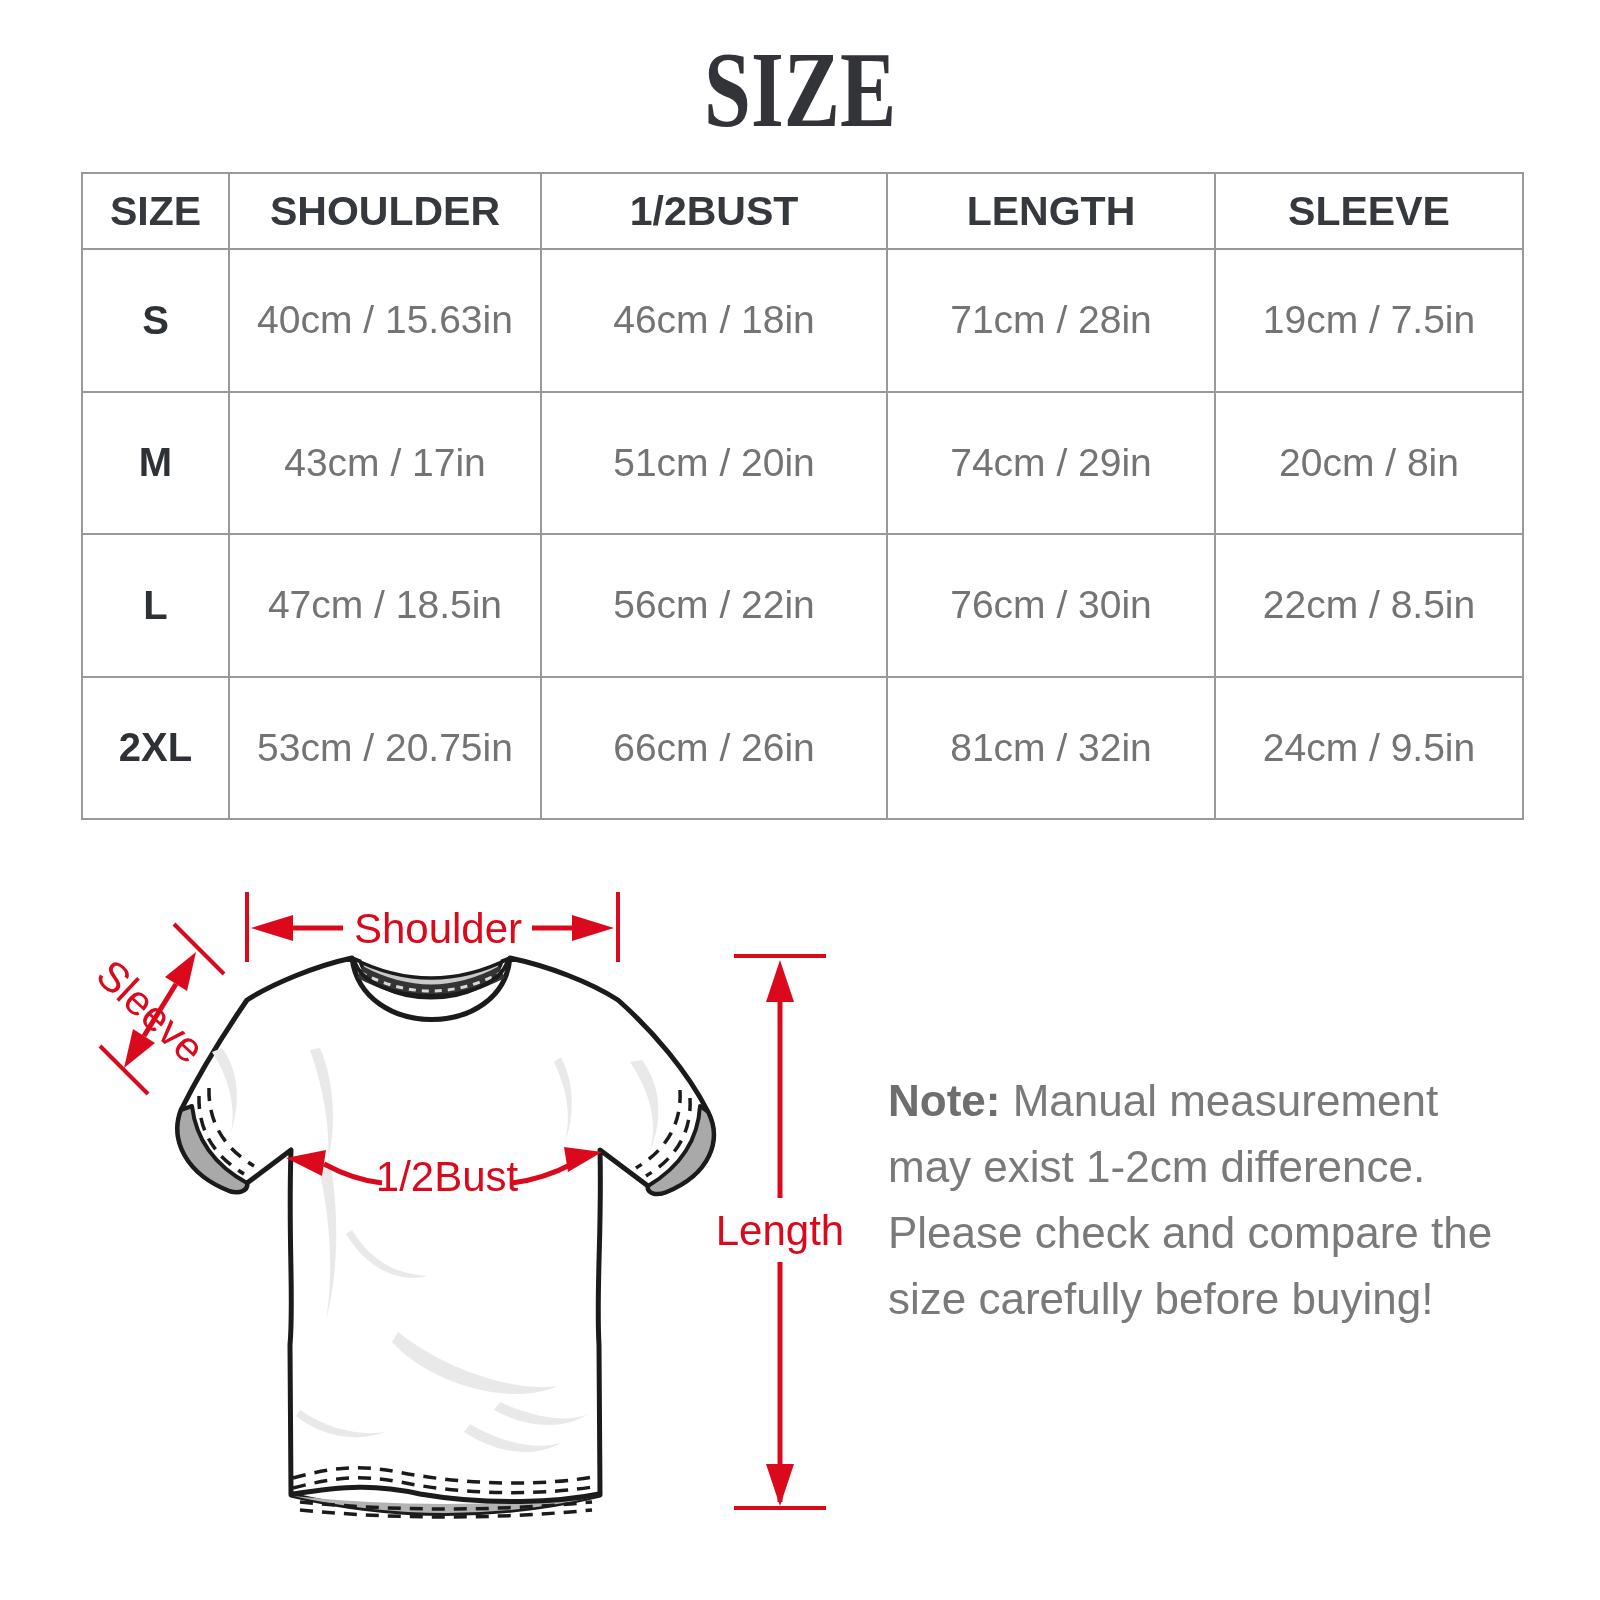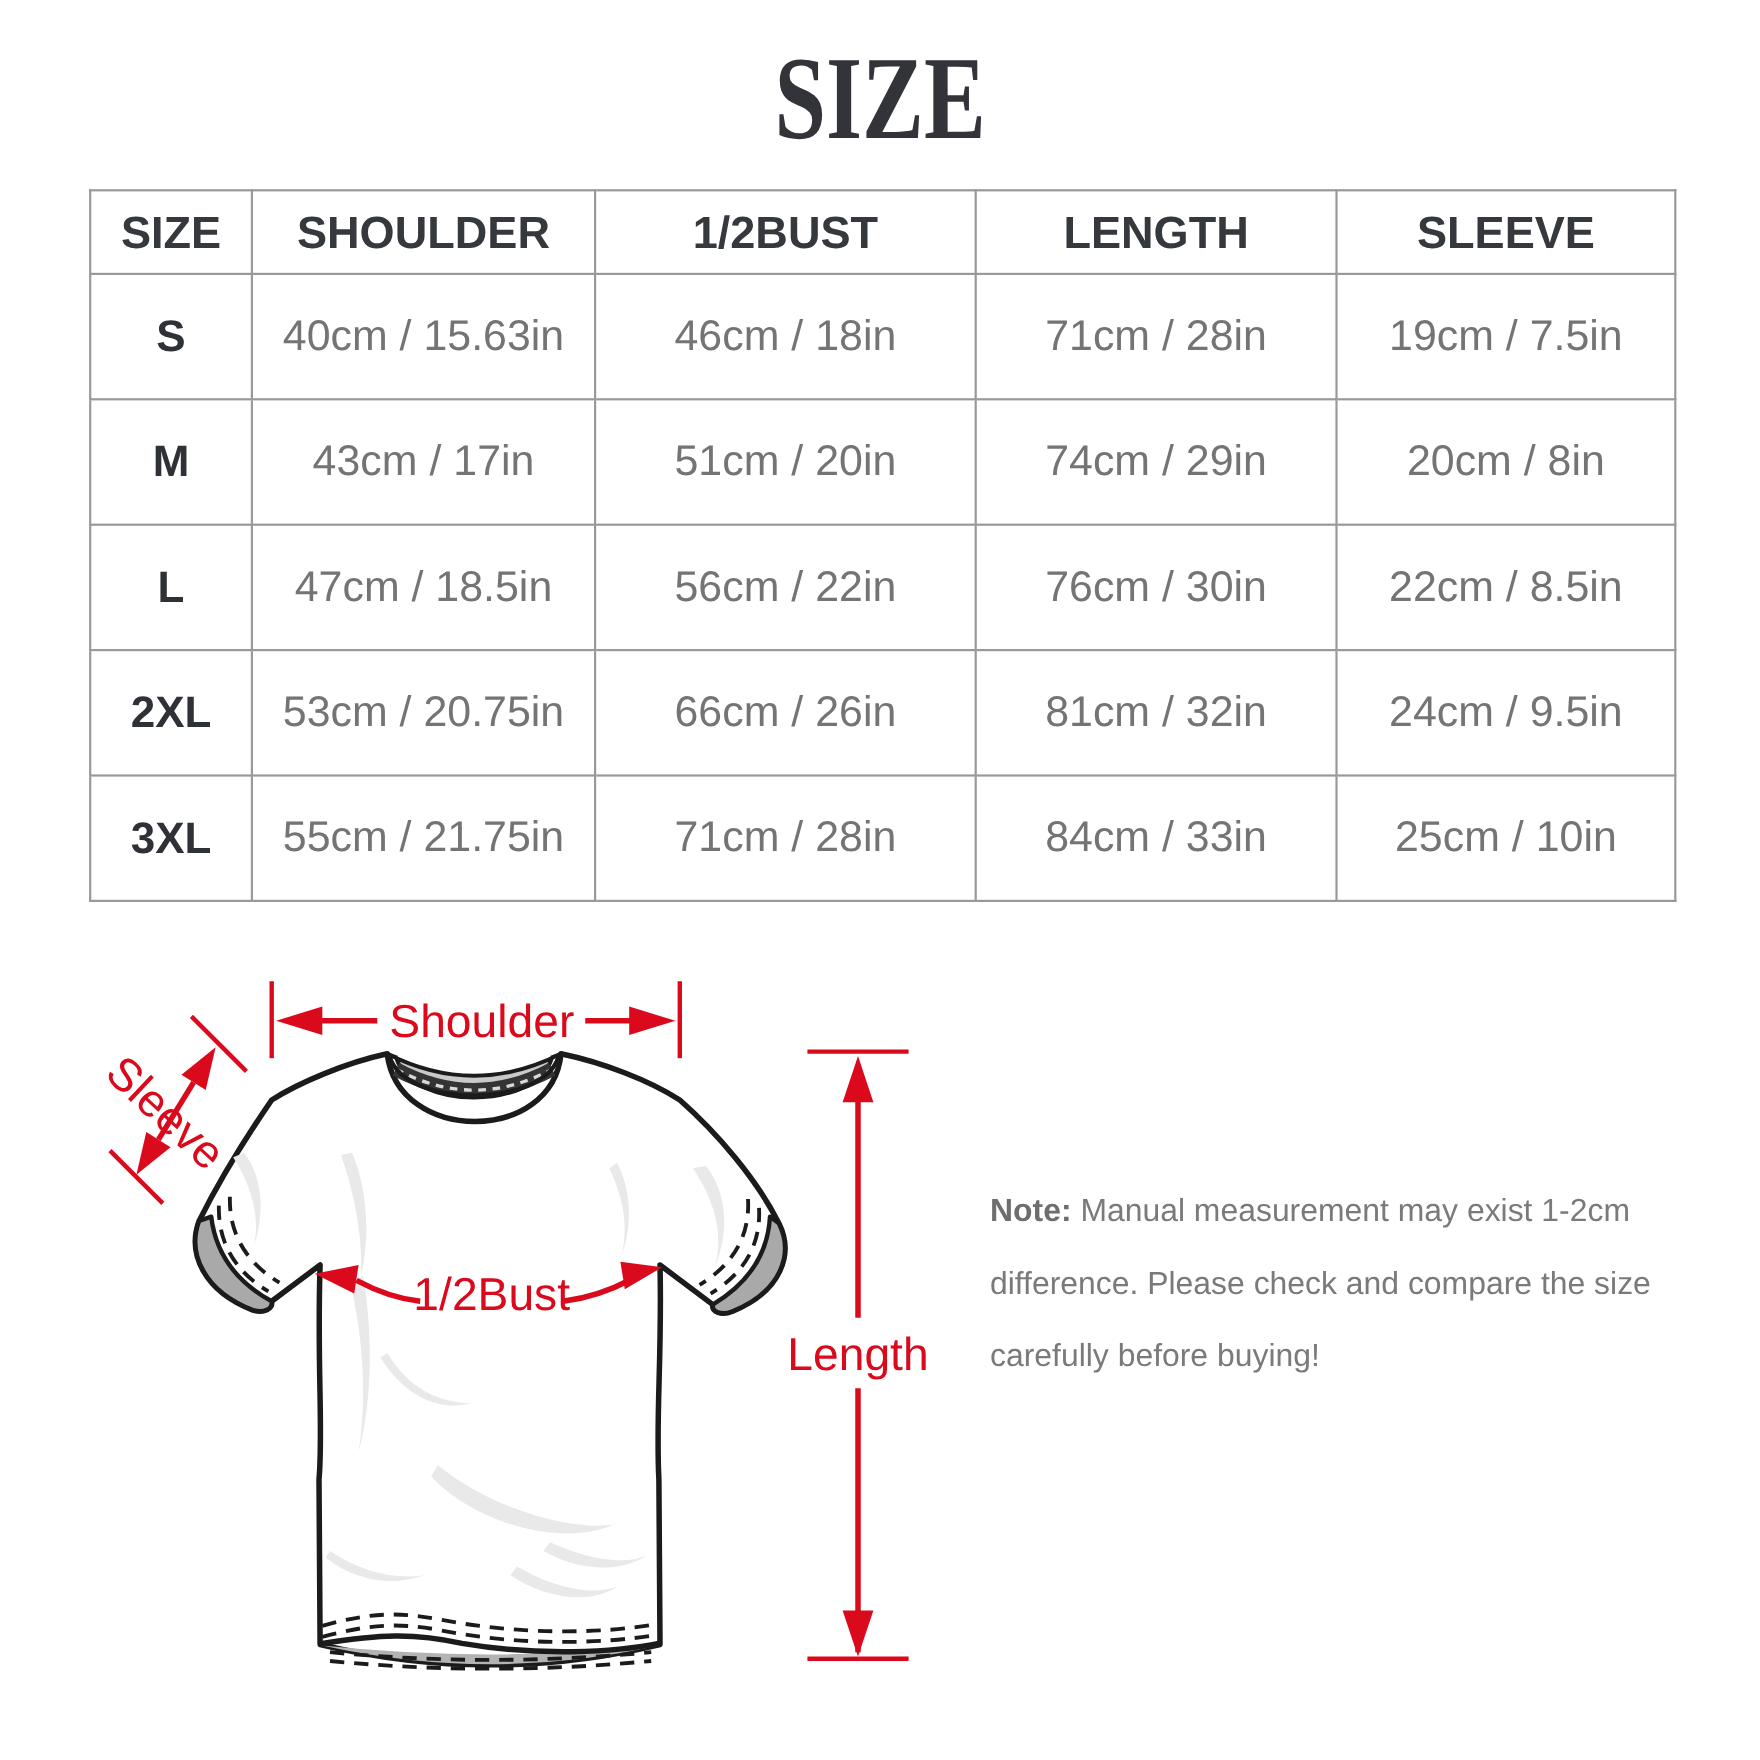--- a/index.html
+++ b/index.html
@@ -45,21 +45,21 @@
   .bandlite{stroke:#d8d8d8;stroke-width:3;fill:none;stroke-dasharray:7 6;}
   .wr{fill:#e9e9e9;stroke:none;}
   .dash{stroke:#1b1b1b;stroke-width:3.5;fill:none;stroke-dasharray:13 9;stroke-linecap:butt;}
   .rd{stroke:var(--accent,#da0a1c);stroke-width:5;fill:none;stroke-linecap:butt;}
   .rdk{stroke:var(--accent,#da0a1c);stroke-width:4;fill:none;stroke-linecap:butt;}
   .rdf{fill:var(--accent,#da0a1c);stroke:none;}
   .rdt{fill:var(--accent,#da0a1c);font-family:"Liberation Sans",sans-serif;font-size:42px;}
   
   .note{
     position:absolute;left:888px;top:1068px;width:628px;
-    font-size:29px;line-height:66px;color:var(--note_text,#7a7a7a);margin-left:12px;
+    font-size:44px;line-height:66px;color:var(--note_text,#7a7a7a);
   }
   .note b{font-weight:bold;color:#6e6e6e;}
 </style>
 </head>
 <body>
 
 <div class="title-wrap">
   <span>SIZE</span>
 </div>
 
@@ -99,27 +99,20 @@
     <td class="val-cell">56cm / 22in</td>
     <td class="val-cell">76cm / 30in</td>
     <td class="val-cell">22cm / 8.5in</td>
   </tr>
   <tr>
     <td class="size-cell">2XL</td>
     <td class="val-cell">53cm / 20.75in</td>
     <td class="val-cell">66cm / 26in</td>
     <td class="val-cell">81cm / 32in</td>
     <td class="val-cell">24cm / 9.5in</td>
-  </tr>
-  <tr>
-    <td class="size-cell">3XL</td>
-    <td class="val-cell">55cm / 21.75in</td>
-    <td class="val-cell">71cm / 28in</td>
-    <td class="val-cell">84cm / 33in</td>
-    <td class="val-cell">25cm / 10in</td>
   </tr>
 </tbody>
   </table>
 
 <svg class="diagram" width="1600" height="755" viewBox="0 845 1600 755">
 
   <g>
     <path class="shirt" d="
       M 352 958
       C 315 966 272 984 247 1000

